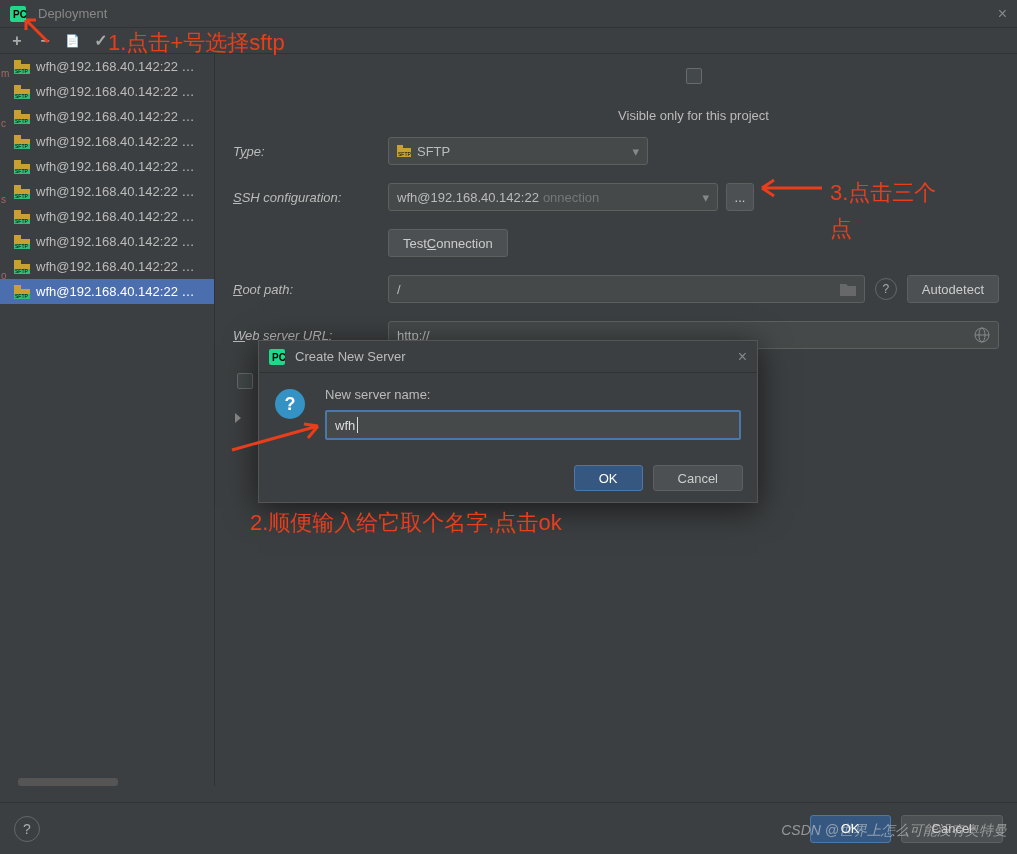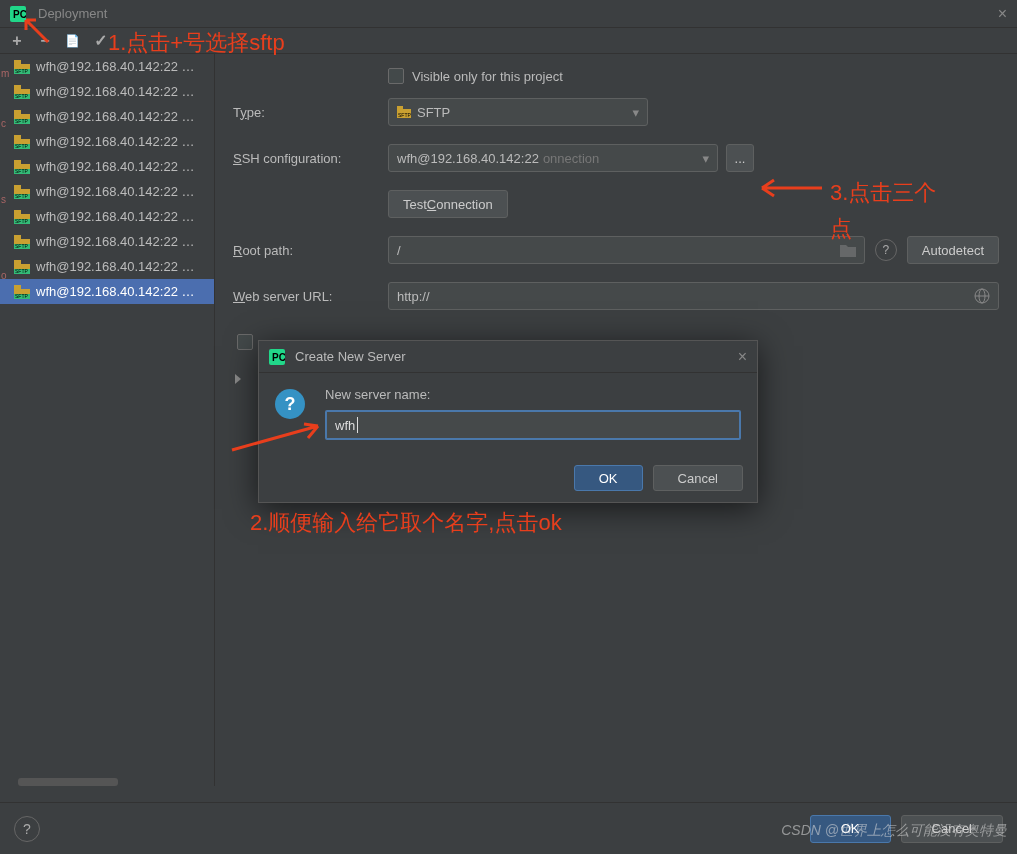--- a/index.html
+++ b/index.html
@@ -22,23 +22,23 @@
   .sidebar .gutter-letter { font-size: 10px; color: #a66; position: absolute; left: 1px; }
   .sidebar .scrollbar { position: absolute; bottom: 0; left: 18px; width: 100px; height: 8px; background: #555; border-radius: 3px; }
 
   .content { flex: 1; position: relative; }
   .tabs { height: 34px; display: flex; align-items: center; gap: 28px; padding-left: 12px; border-bottom: 1px solid #323232; }
   .tabs .tab { color: #aaa; font-size: 14px; padding: 6px 2px; cursor: pointer; }
   .tabs .tab.active { color: #ddd; border-bottom: 2px solid #4a88c7; }
 
   .form { padding: 14px 18px; }
   .form-row { display: flex; align-items: center; margin-bottom: 18px; min-height: 28px; }
-  .form-row .label { width: 155px; color: #bbb; }
+  .form-row .label { width: 155px; color: #bbb; font-style: italic; }
   .form-row .label .ul { text-decoration: underline; }
-  .checkbox-row { margin-bottom: 14px; padding-left: 155px; display:flex; align-items:center; gap:8px; }
+  .checkbox-row { margin-bottom: 14px; padding-left: 155px; display:flex; align-items:center; gap:24px;flex-direction:column; }
 
   .check { width: 16px; height: 16px; border: 1px solid #6a6a6a; background: #43494a; border-radius: 2px; }
 
   .select { flex: 0 0 260px; height: 28px; background: #45494a; border: 1px solid #5e6060; border-radius: 3px; display: flex; align-items: center; padding: 0 8px; color: #bbb; position: relative; }
   .select .chev { margin-left: auto; color: #888; }
   .select.wide { flex: 0 0 330px; text-align: right; }
   .select .hint { color: #777; margin-left: 4px; }
 
   .btn { height: 28px; padding: 0 14px; background: #4c5052; border: 1px solid #5e6060; border-radius: 3px; color: #ccc; display: inline-flex; align-items: center; cursor: pointer; }
   .btn.sq { width: 28px; padding: 0; justify-content: center; }

